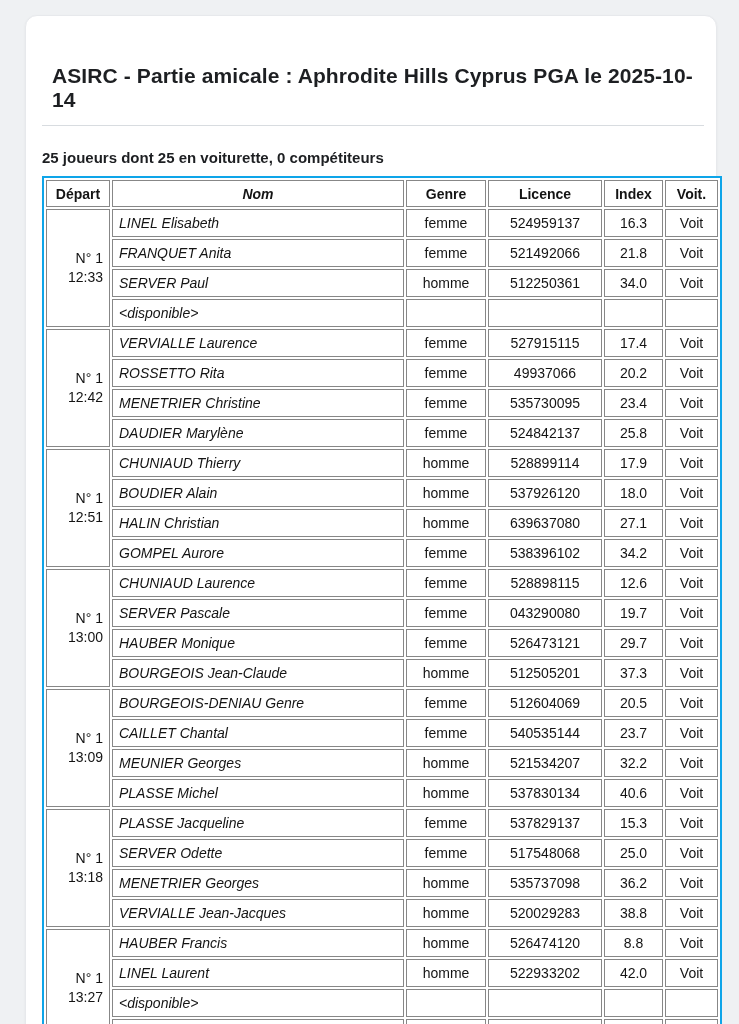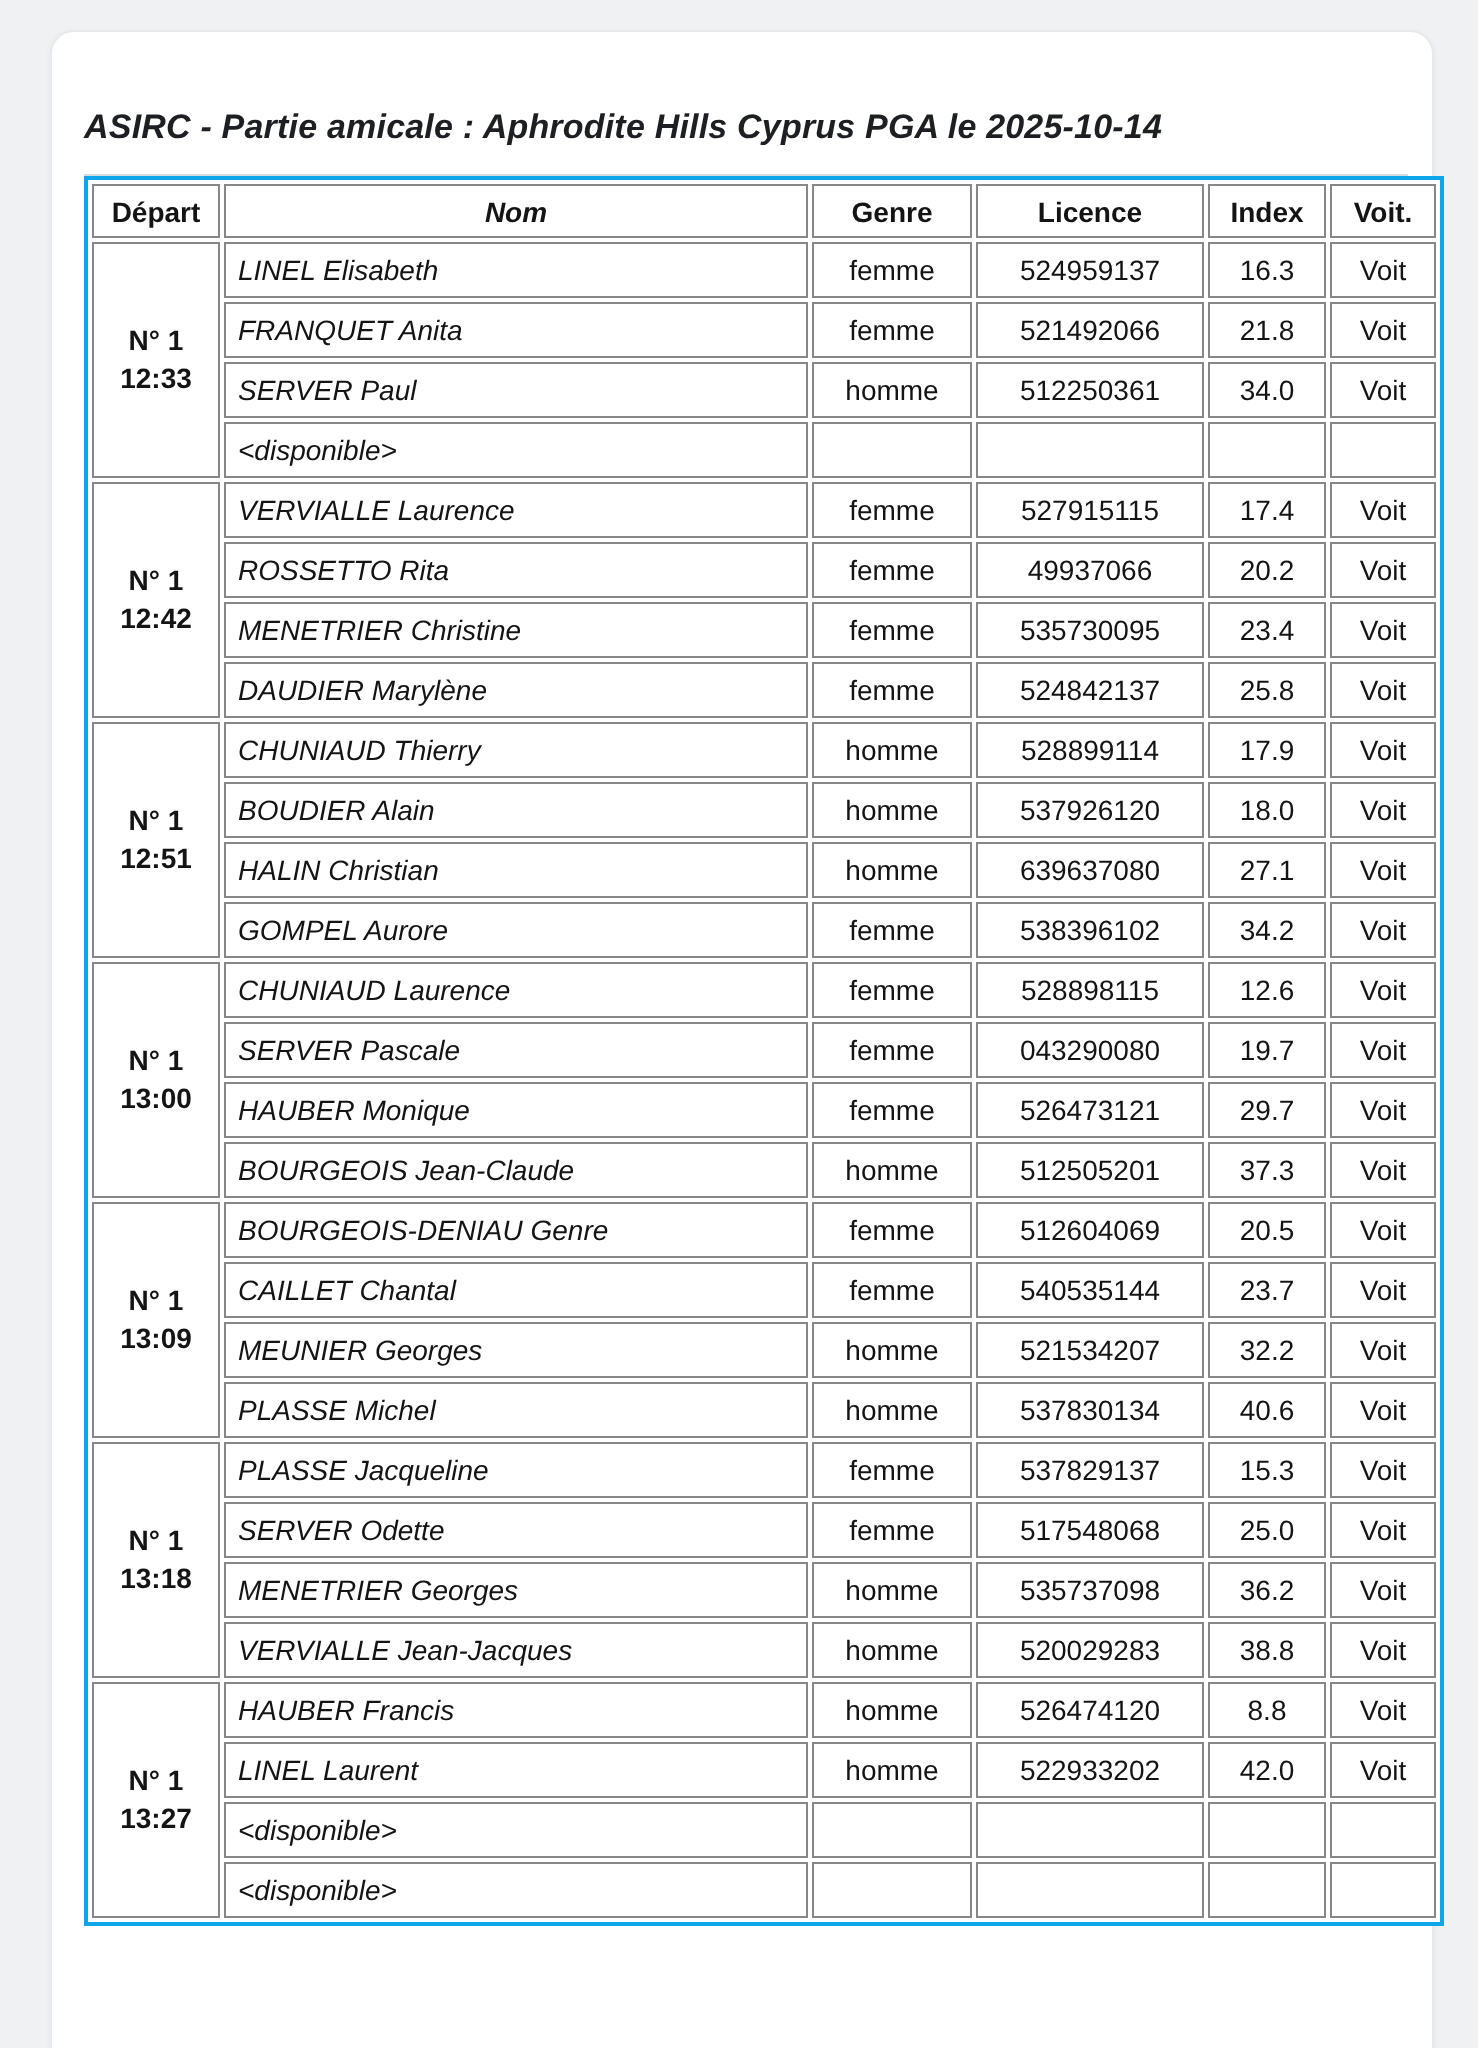--- a/index.html
+++ b/index.html
@@ -21,26 +21,25 @@
     width: 692px;
     height: 1030px;
     box-sizing: border-box;
     background: #ffffff;
     border: 1px solid #e7e9ec;
     border-radius: 12px;
     box-shadow: 0 1px 3px rgba(0,0,0,0.05);
     padding: 38px 12px 0 16px;
   }
   .page-title {
-    font-size: 17px;
+    font-size: 21px;
     font-weight: bold;
     color: #1d1f22;
-    margin: 0;
+    margin: 10px;
     letter-spacing: 0.1px;
-    font-style: italic;
   }
   .title-divider {
     border: none;
     border-top: 1px solid #d8dce0;
     margin: 13px 0 0 0;
   }
   .summary {
     font-size: 15px;
     font-weight: bold;
     color: #1d1f22;
@@ -71,32 +70,33 @@
     text-align: center;
     height: 27px;
   }
   th.col-nom, td.cell-nom {
     text-align: left;
     padding-left: 8px;
     font-style: italic;
   }
   td.cell-center { text-align: center; }
   td.depart-cell {
-    text-align: center;
-    font-weight: bold;
+    text-align: right;
+    font-weight: normal;
     vertical-align: middle;
     line-height: 19px;
   }
 </style>
 </head>
 <body>
 
 <div class="card">
   <h1 class="page-title">ASIRC - Partie amicale : Aphrodite Hills Cyprus PGA le 2025-10-14</h1>
   <hr class="title-divider">
+  <p class="summary">25 joueurs dont 25 en voiturette, 0 compétiteurs</p>
 
   <table class="players">
     <colgroup>
       <col style="width:64px">
       <col style="width:292px">
       <col style="width:80px">
       <col style="width:114px">
       <col style="width:59px">
       <col style="width:53px">
     </colgroup>

